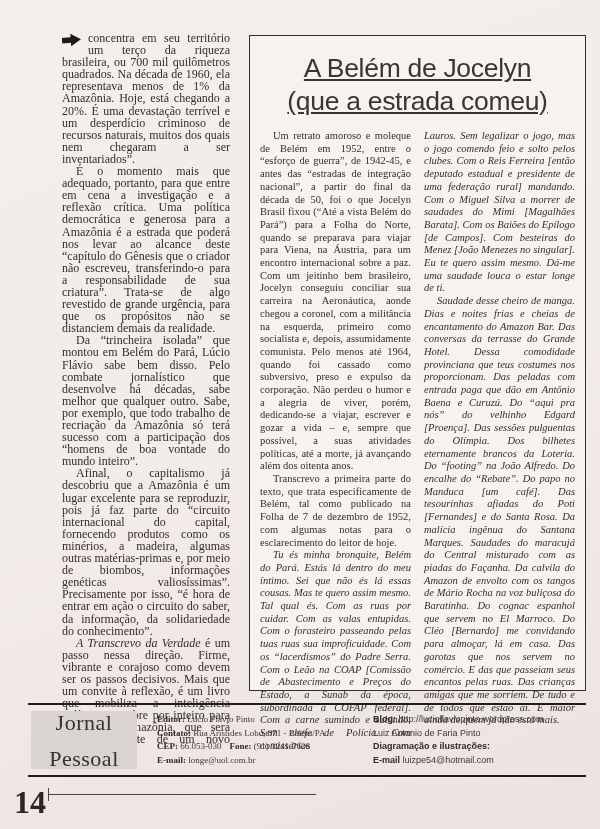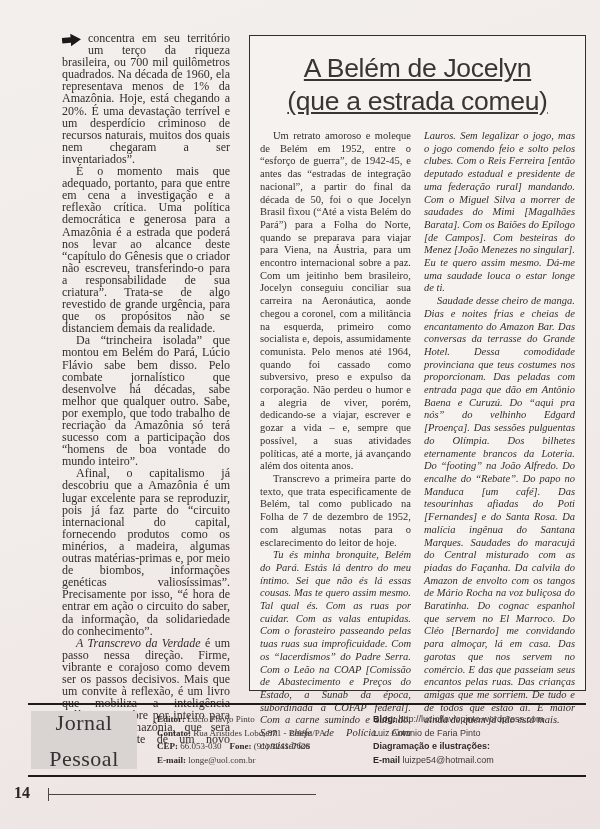--- a/index.html
+++ b/index.html
@@ -87,21 +87,21 @@
   .credits b{color:#2e2a28;}
   .sp{display:inline-block;width:8px;}
 
   
   .pagebar{
     position:absolute;left:14px;top:784px;width:320px;height:30px;
   }
   .page-num{
     position:absolute;left:0;top:0;
     font-family:"Liberation Serif", serif;
-    font-weight:bold;font-size:16px;color:#2b2725;
+    font-weight:bold;font-size:32px;color:#2b2725;
   }
   .pagebar-rule{
     position:absolute;left:34px;top:10px;width:268px;
     border-top:1.5px solid #4a4543;
   }
   .pagebar-tick{
     position:absolute;left:34px;top:4px;height:13px;
     border-left:1.5px solid #4a4543;
   }
   .issue-line{

